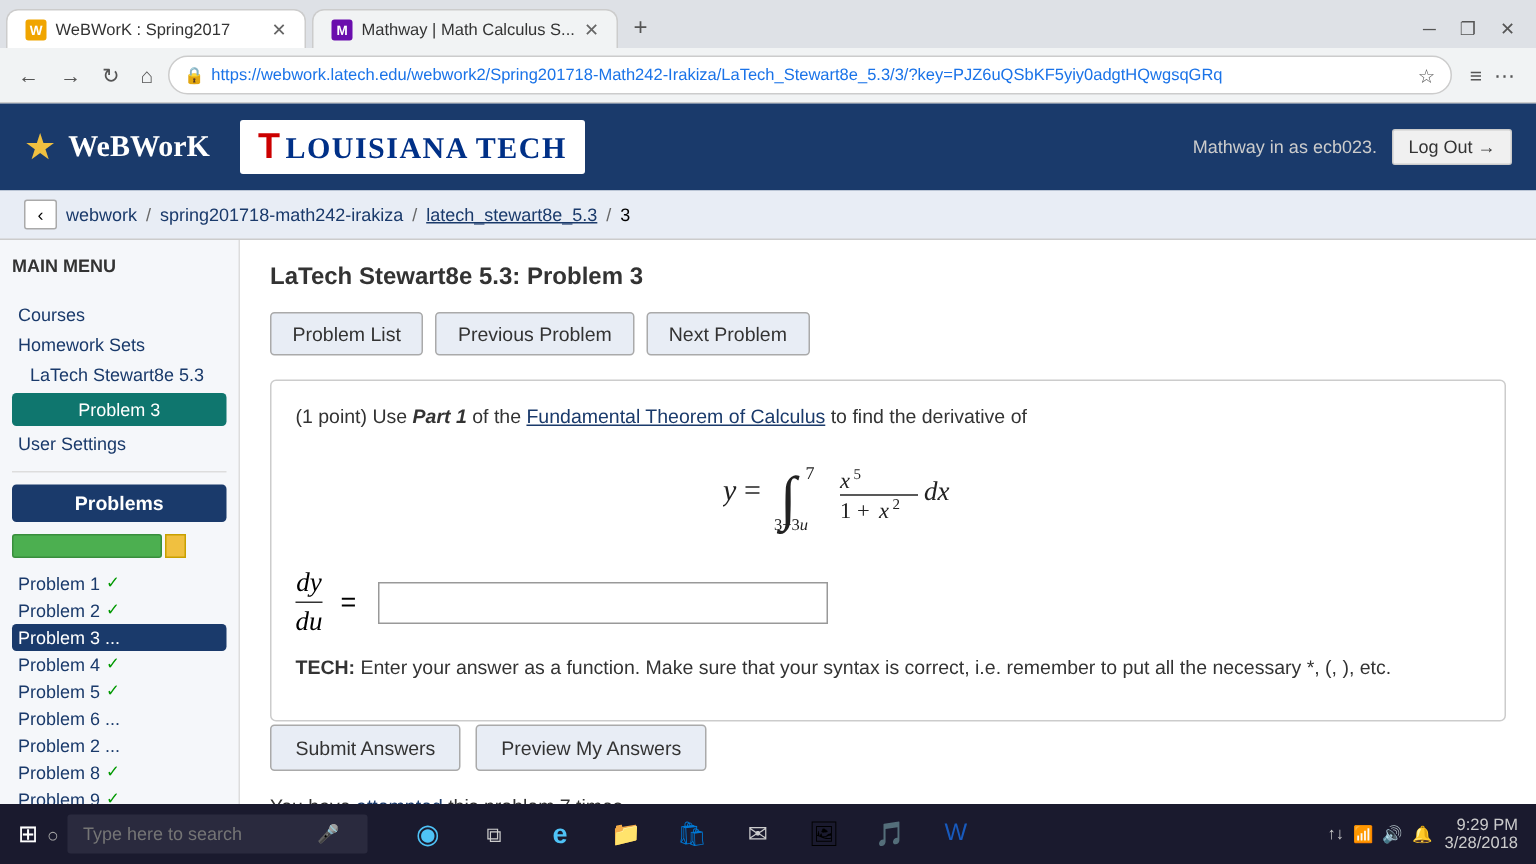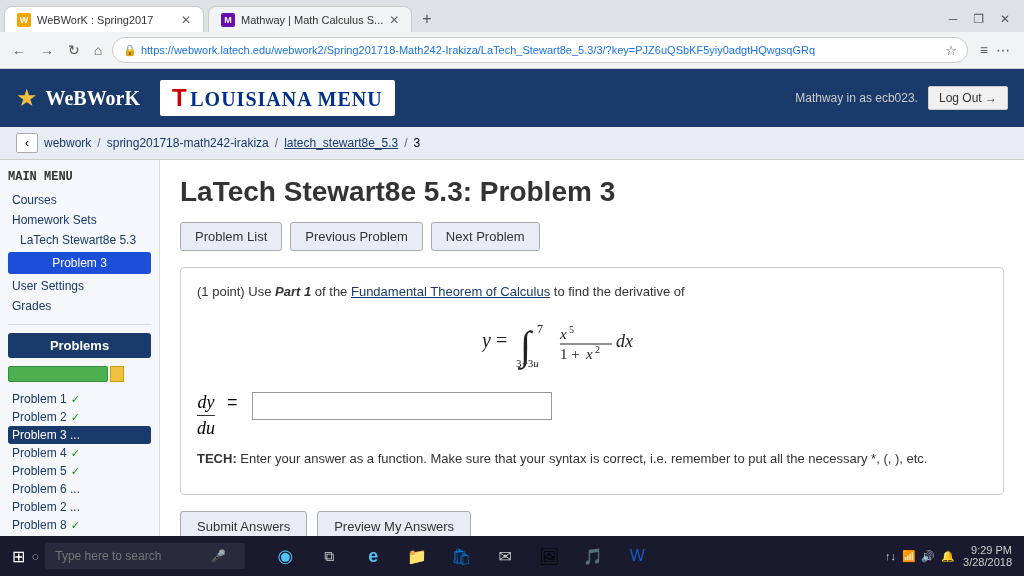--- a/index.html
+++ b/index.html
@@ -44,50 +44,50 @@
     .breadcrumb-back { background: #fff; border: 1px solid #aaa; padding: 2px 8px; cursor: pointer; border-radius: 2px; font-size: 12px; }
     .breadcrumb-link { color: #1a3a6b; text-decoration: none; cursor: pointer; }
     .breadcrumb-sep { color: #666; }
     .breadcrumb-current { color: #1a3a6b; text-decoration: underline; cursor: pointer; }
 
     
     .main-layout { display: flex; height: calc(576px - 32px - 36px - 58px - 32px); }
 
     
     .sidebar { width: 160px; background: #f5f7fa; border-right: 1px solid #ddd; padding: 10px 8px; flex-shrink: 0; overflow-y: auto; }
-    .sidebar-section { font-weight: bold; font-size: 12px; color: #333; margin-bottom: 6px; text-transform: uppercase; font-family: Liberation Mono, monospace; }
+    .sidebar-section { font-weight: bold; font-size: 12px; color: #333; margin-bottom: 16px; text-transform: uppercase; }
     .sidebar-link { display: block; color: #1a3a6b; font-size: 12px; padding: 3px 4px; text-decoration: none; cursor: pointer; }
     .sidebar-indent { padding-left: 12px; }
-    .sidebar-active-btn { display: block; background: #1d4ed8; color: #fff; font-size: 12px; padding: 4px 0; border-radius: 3px; text-align: center; margin: 2px 0; cursor: pointer; }
+    .sidebar-active-btn { display: block; background: #0f766e; color: #fff; font-size: 12px; padding: 4px 0; border-radius: 3px; text-align: center; margin: 2px 0; cursor: pointer; }
     .sidebar-divider { border: none; border-top: 1px solid #ddd; margin: 8px 0; }
     .problems-label { background: #1a3a6b; color: #fff; text-align: center; font-size: 13px; font-weight: bold; padding: 5px; border-radius: 3px; margin-bottom: 8px; }
     .progress-bar-container { display: flex; align-items: center; margin-bottom: 8px; }
     .progress-bar { height: 16px; width: 100px; background: #4caf50; border-radius: 2px; border: 1px solid #388e3c; }
     .progress-indicator { width: 14px; height: 16px; background: #f0c040; border: 1px solid #c8a000; margin-left: 2px; }
-    .sidebar-prob-link { display: flex; align-items: flex-end; color: #1a3a6b; font-size: 12px; padding: 2px 4px; cursor: pointer; }
+    .sidebar-prob-link { display: flex; align-items: flex-start; color: #1a3a6b; font-size: 12px; padding: 2px 4px; cursor: pointer; }
     .sidebar-prob-link.active-prob { background: #1a3a6b; color: #fff; border-radius: 3px; }
     .sidebar-prob-link .checkmark { color: #009900; margin-left: 4px; font-size: 11px; }
 
     
     .content-area { flex: 1; padding: 16px 20px; overflow-y: auto; }
-    .page-title { font-size: 28px; font-weight: bold; color: #333; margin-bottom: 14px; }
+    .page-title { font-size: 16px; font-weight: bold; color: #333; margin-bottom: 14px; }
     .problem-nav { display: flex; gap: 8px; margin-bottom: 16px; }
     .nav-prob-btn { background: #e8edf5; border: 1px solid #aaa; padding: 6px 14px; font-size: 13px; cursor: pointer; border-radius: 3px; color: #333; }
 
     
-    .problem-box { border: 1px solid #ccc; border-radius: 4px; padding: 16px; margin-bottom: 16px; background: #fff; }
+    .problem-box { border: 1px solid #ccc; border-radius: 4px; padding: 16px; margin-bottom: 2px; background: #fff; }
     .problem-text { font-size: 13px; color: #333; margin-bottom: 12px; }
     .problem-text em { font-style: italic; font-weight: bold; }
     .problem-text a { color: #1a3a6b; text-decoration: underline; }
 
     
     .math-display { text-align: center; margin: 10px 0 16px 0; font-size: 18px; font-family: 'Times New Roman', Times, serif; }
 
     
-    .answer-row { display: flex; gap: 8px; margin-bottom: 12px; }
+    .answer-row { display: flex; align-items: center; gap: 8px; margin-bottom: 12px; }
     .answer-input { width: 300px; height: 28px; border: 1px solid #999; padding: 2px 6px; font-size: 13px; }
 
     
     .answer-buttons { display: flex; gap: 10px; margin-bottom: 14px; }
     .answer-btn { background: #e8edf5; border: 1px solid #aaa; padding: 7px 16px; font-size: 13px; cursor: pointer; border-radius: 3px; color: #333; }
 
     .attempt-info { font-size: 13px; color: #333; line-height: 1.6; }
     .attempt-info a { color: #1a3a6b; text-decoration: underline; }
     .attempt-highlight { color: #cc0000; }
 
@@ -146,21 +146,21 @@
   </div>
 </div>
 
 <div class="webwork-header">
   <div class="webwork-logo">
     <span class="webwork-star">★</span>
     <span class="webwork-title">WeBWorK</span>
   </div>
   <div class="latech-logo">
     <span class="latech-logo-t">T</span>
-    <span class="latech-logo-text">LOUISIANA MENU</span>
+    <span class="latech-logo-text">LOUISIANA TECH</span>
   </div>
   <div class="header-right">
     <span class="logged-in-text">Mathway in as ecb023.</span>
     <button class="logout-btn">Log Out →</button>
   </div>
 </div>
 
 <div class="breadcrumb-bar">
   <button class="breadcrumb-back">‹</button>
   <a class="breadcrumb-link">webwork</a>
@@ -174,21 +174,20 @@
 
 <div class="main-layout">
 
   <div class="sidebar">
     <div class="sidebar-section">MAIN MENU</div>
     <a class="sidebar-link">Courses</a>
     <a class="sidebar-link">Homework Sets</a>
     <a class="sidebar-link sidebar-indent">LaTech Stewart8e 5.3</a>
     <div class="sidebar-active-btn">Problem 3</div>
     <a class="sidebar-link">User Settings</a>
-    <a class="sidebar-link">Grades</a>
     <hr class="sidebar-divider">
     <div class="problems-label">Problems</div>
     <div class="progress-bar-container">
       <div class="progress-bar"></div>
       <div class="progress-indicator"></div>
     </div>
 
     <div class="sidebar-prob-link">
       <span>Problem 1</span>
       <span class="checkmark">✓</span>

